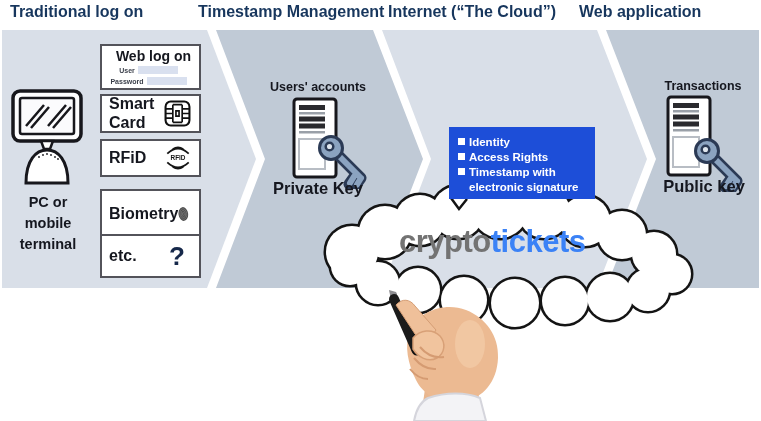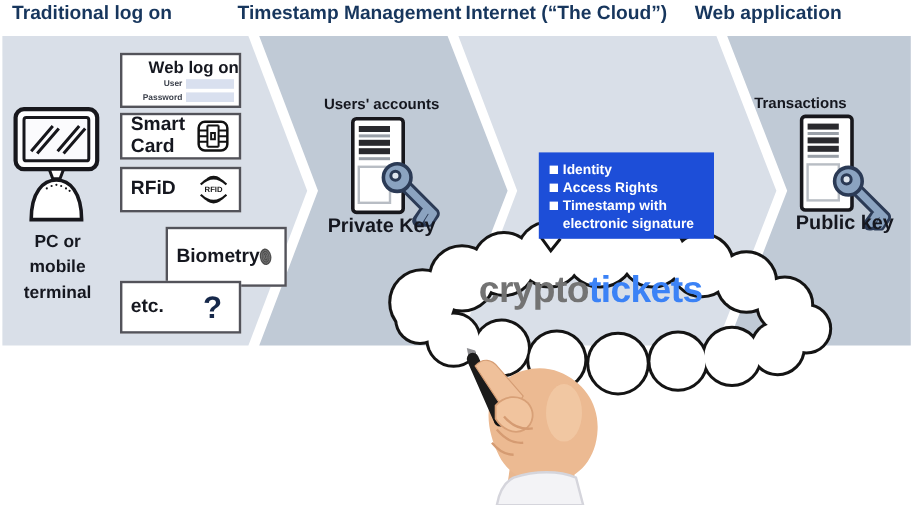--- a/index.html
+++ b/index.html
@@ -7,21 +7,21 @@
          font-family:"Liberation Sans",sans-serif;color:#15171f;}
   .abs{position:absolute;}
   .bg-svg{position:absolute;left:0;top:0;}
   .hdr{position:absolute;top:3px;font-size:16px;font-weight:700;color:#17365d;text-align:left;white-space:nowrap;}
   .preline{white-space:pre-line;}
 
   
   .mbox{position:absolute;left:100px;width:101px;background:#fff;border:2px solid #53535a;
         box-sizing:border-box;display:flex;align-items:center;}
   .mbox .mlabel{font-size:16px;font-weight:700;line-height:1.15;padding-left:7px;flex:1;}
-  .weblogon{flex-direction:column;align-items:flex-end;}
+  .weblogon{flex-direction:column;align-items:center;}
   .weblogon .wtitle{font-size:14px;font-weight:700;padding:2px 0 1px 6px;}
   .cred-row{display:flex;justify-content:flex-end;align-items:center;margin:1px 4px 2px 0;gap:3px;}
   .cred-label{font-size:7px;color:#3a3f4a;font-weight:700;}
   .cred-input{width:40px;height:8px;background:#d9e0ef;}
   .qmark{font-size:26px;font-weight:700;color:#16284a;padding-right:14px;line-height:1;}
 
   .caption{position:absolute;font-size:12.5px;font-weight:700;text-align:center;}
   .keylabel{position:absolute;font-size:16.5px;font-weight:700;text-align:center;}
   .terminal-label{position:absolute;font-size:14.5px;font-weight:700;text-align:center;line-height:1.45;}
 
@@ -155,21 +155,21 @@
 
   <div class="mbox" style="top:139px;height:38px;">
     <div class="mlabel">RFiD</div>
     <svg width="30" height="30" viewBox="0 0 28 28" style="margin-right:6px;">
       <path d="M4,10 Q14,0.5 24,10 M6.5,7.8 Q14,1.8 21.5,7.8 M9,5.8 Q14,2.5 19,5.8
                M4,18 Q14,27.5 24,18 M6.5,20.2 Q14,26.2 21.5,20.2 M9,22.2 Q14,25.5 19,22.2" fill="none" stroke="#141414" stroke-width="1.7"></path>
       <text x="14" y="16.2" text-anchor="middle" font-size="6" font-weight="bold" fill="#141414">RFID</text>
     </svg>
   </div>
 
-  <div class="mbox" style="top:189px;height:50px;margin-left:38px;">
+  <div class="mbox" style="top:189px;height:50px;">
     <div class="mlabel">Biometry</div>
     <svg width="22" height="30" viewBox="0 0 20 28" style="margin-right:10px;">
       <g transform="rotate(-8 10 14)">
         <ellipse cx="10" cy="14" rx="9" ry="13" fill="#4d4d4d"></ellipse>
         <ellipse cx="10" cy="14" rx="6.5" ry="10" fill="none" stroke="#7e7e7e" stroke-width="1.2"></ellipse>
         <ellipse cx="10" cy="14" rx="4" ry="6.8" fill="none" stroke="#7e7e7e" stroke-width="1.2"></ellipse>
         <ellipse cx="10" cy="14" rx="1.7" ry="3.2" fill="none" stroke="#7e7e7e" stroke-width="1.2"></ellipse>
       </g>
     </svg>
   </div>
@@ -210,21 +210,21 @@
       <span class="ib-bullet"></span>
       <span class="preline">Timestamp with
 electronic signature</span>
     </div>
   </div>
 
   <div class="brand">
     <span class="bd">crypto</span><span class="bl">tickets</span>
   </div>
 
-  <div class="caption" style="left:612px;top:79px;width:110px;">Transactions</div>
+  <div class="caption" style="left:648px;top:79px;width:110px;">Transactions</div>
   <svg class="abs" style="left:666px;top:95px;" width="46" height="82" viewBox="0 0 46 82">
     <rect x="2" y="2" width="42" height="78" rx="3" fill="#fff" stroke="#17171c" stroke-width="3"></rect>
     <rect x="7" y="8" width="26" height="5" fill="#2a2a2e"></rect>
     <rect x="7" y="15" width="26" height="2.5" fill="#9aa0a8"></rect>
     <rect x="7" y="19.5" width="26" height="5" fill="#2a2a2e"></rect>
     <rect x="7" y="26.5" width="26" height="5" fill="#2a2a2e"></rect>
     <rect x="7" y="34" width="26" height="2.5" fill="#9aa0a8"></rect>
     <rect x="7" y="42" width="26" height="30" fill="#fff" stroke="#b8bdc4" stroke-width="2"></rect>
   </svg>
   <svg class="abs" style="left:692px;top:136px;" width="56" height="56" viewBox="0 0 56 56">

